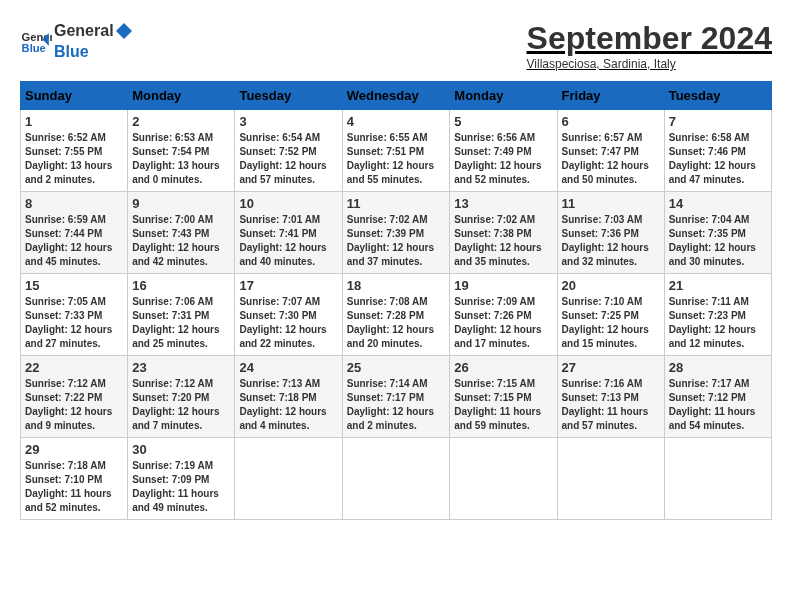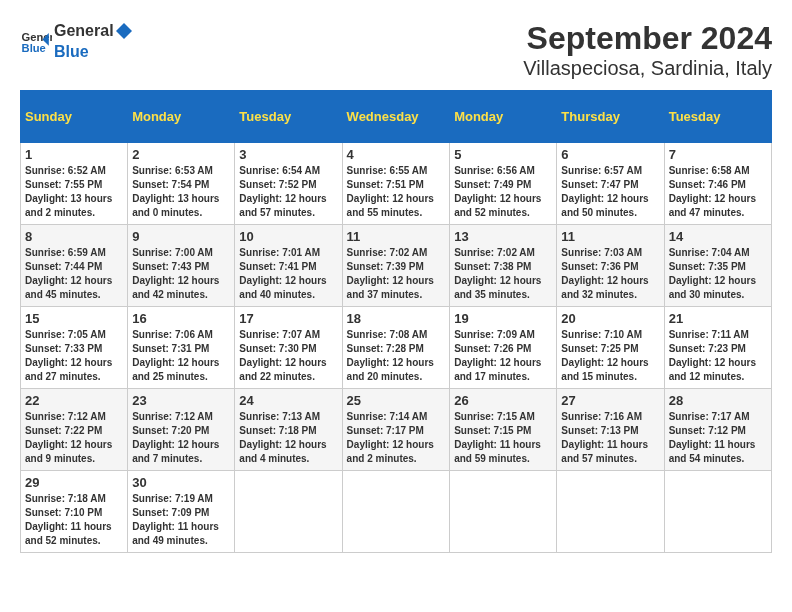--- a/index.html
+++ b/index.html
@@ -22,40 +22,40 @@
       font-size: 18px;
       font-weight: bold;
       color: #333;
     }
     .logo-icon {
       width: 32px;
       height: 32px;
       margin-right: 2px;
     }
     .title-area {
-      text-align: right;
+      text-decoration: underline;
     }
     .month-year {
       font-size: 32px;
       font-weight: bold;
       color: #333;
     }
     .location {
-      font-size: 20px;
+      font-size: 12px;
       color: #333;
     }
     .calendar {
       width: 100%;
       border-collapse: collapse;
       font-size: 11px;
     }
     .calendar thead th {
       background-color: #1a6bbf;
-      color: #fde047;
-      padding: 18px 4px;
+      color: #000000;
+      padding: 6px 4px;
       text-align: left;
       font-size: 13px;
       font-weight: bold;
       border: 1px solid #1a6bbf;
     }
     .calendar tbody td {
       vertical-align: top;
       border: 1px solid #ccc;
       padding: 4px;
       width: 108px;
@@ -106,21 +106,21 @@
 </div>
 
 <table class="calendar">
   <thead>
     <tr>
       <th>Sunday</th>
       <th>Monday</th>
       <th>Tuesday</th>
       <th>Wednesday</th>
       <th>Monday</th>
-      <th>Thursday</th>
+      <th>Friday</th>
       <th>Tuesday</th>
     </tr>
   </thead>
   <tbody id="calendar-body">
   <tr>
         <td>
           <span class="day-number">1</span>
           <div class="day-info">Sunrise: 6:52 AM<br>Sunset: 7:55 PM<br>Daylight: 13 hours<br>and 2 minutes.</div>
         </td>
         <td>

